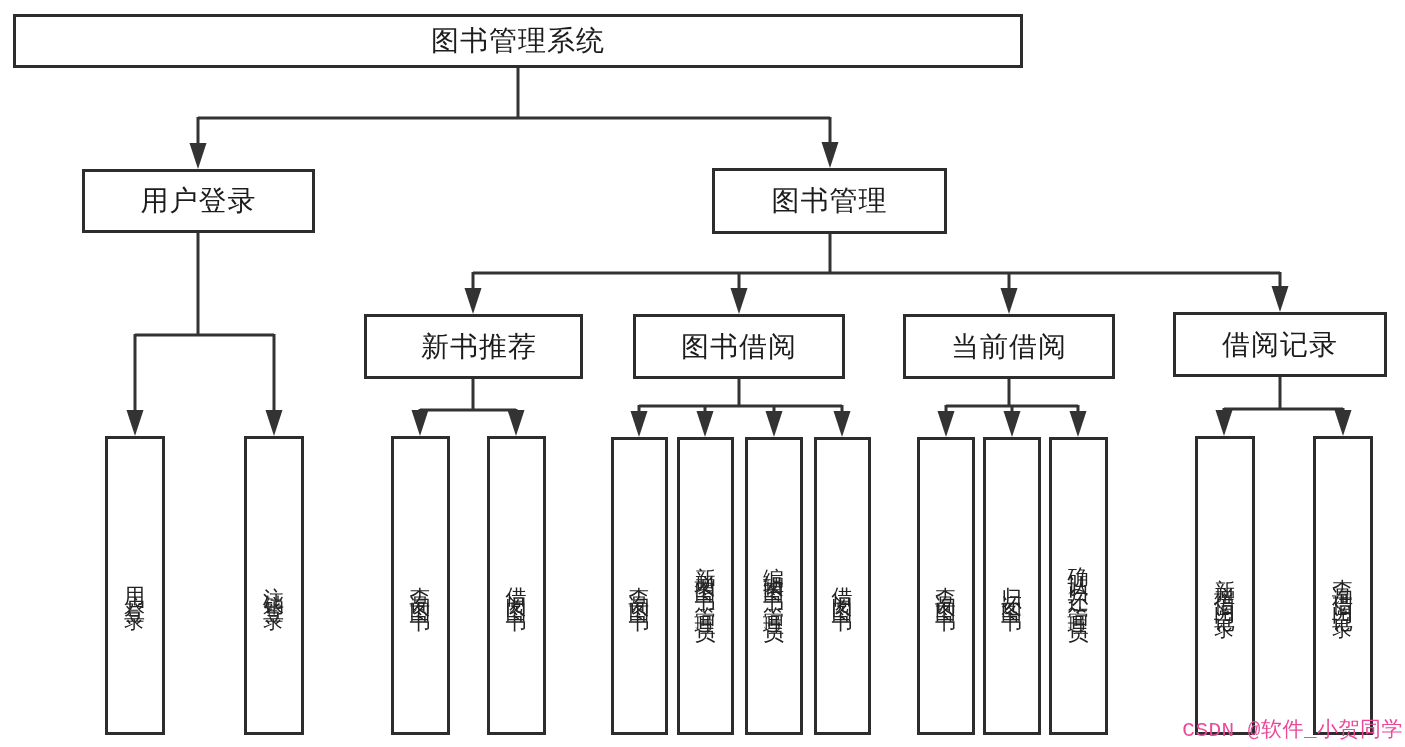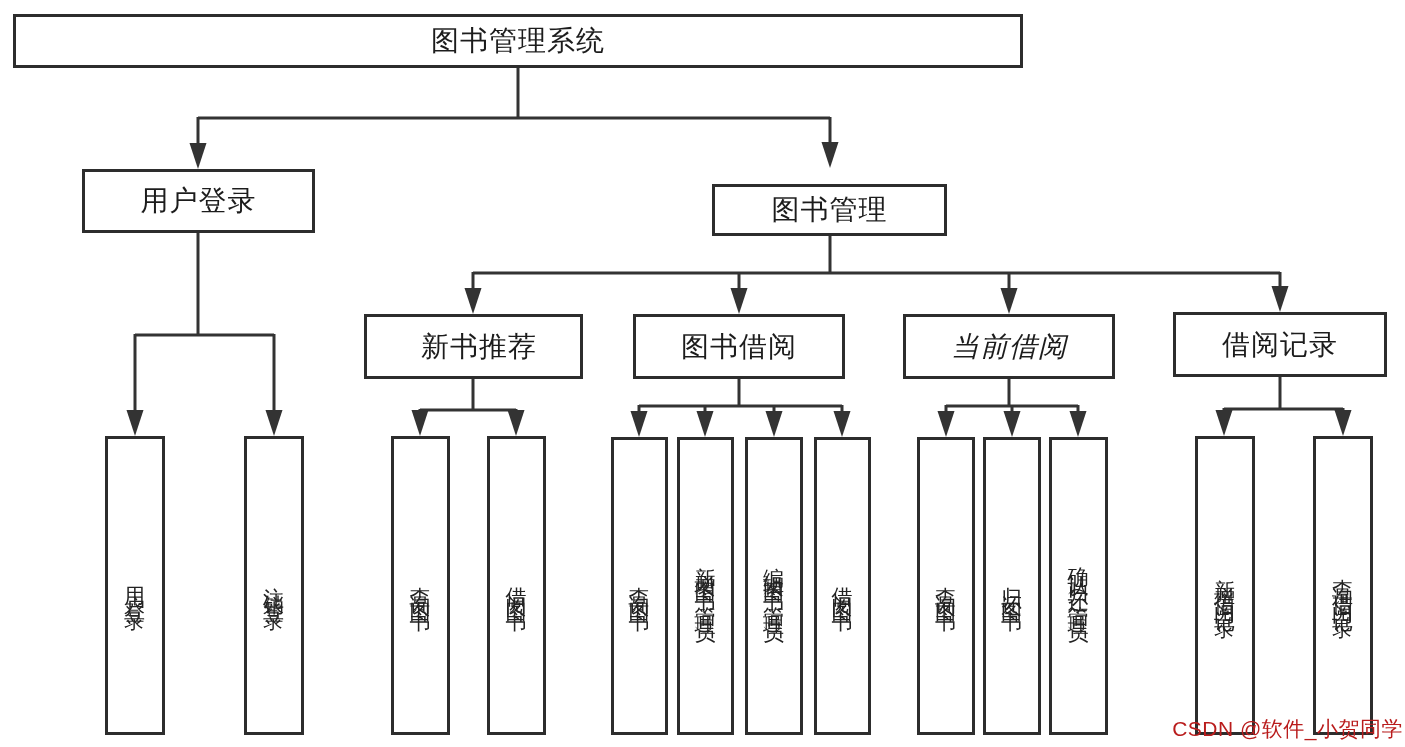--- a/index.html
+++ b/index.html
@@ -11,22 +11,22 @@
   .node{
     position:absolute;box-sizing:border-box;border:3px solid #2d2d2d;background:#ffffff;
     display:flex;align-items:center;justify-content:center;color:#1c1c1c;
   }
   .hlabel{font-size:28px;letter-spacing:1px;white-space:nowrap;}
   .leaf span{
     writing-mode:vertical-rl;text-orientation:mixed;
     font-size:21px;letter-spacing:8px;line-height:1.0;white-space:nowrap;color:#222222;
   }
   #watermark{
-    position:absolute;right:2px;bottom:4px;font-size:21px;color:#b91c1c;
-    letter-spacing:0.5px;white-space:nowrap;
+    position:absolute;right:2px;bottom:4px;font-size:21px;color:#ec4899;
+    letter-spacing:0.5px;white-space:nowrap;font-family:Liberation Mono, monospace;
   }
 </style>
 </head>
 <body>
 
 <div id="canvas">
 
   <svg id="connectors" viewBox="0 0 1405 747" xmlns="http://www.w3.org/2000/svg">
     <g stroke="#333333" stroke-width="3" fill="none">
 
@@ -100,31 +100,31 @@
     </g>
   </svg>
 
   <div class="node" style="left:13px;top:14px;width:1010px;height:54px;">
     <span class="hlabel">图书管理系统</span>
   </div>
 
   <div class="node" style="left:82px;top:169px;width:233px;height:64px;">
     <span class="hlabel">用户登录</span>
   </div>
-  <div class="node" style="left:712px;top:184px;width:235px;height:52px;justify-content:center;">
+  <div class="node" style="left:712px;top:168px;width:235px;height:66px;justify-content:center;">
     <span class="hlabel">图书管理</span>
   </div>
 
   <div class="node" style="left:364px;top:314px;width:219px;height:65px;padding-left:11px;">
     <span class="hlabel">新书推荐</span>
   </div>
   <div class="node" style="left:633px;top:314px;width:212px;height:65px;align-items:center;">
     <span class="hlabel">图书借阅</span>
   </div>
-  <div class="node" style="left:903px;top:314px;width:212px;height:65px;font-style:italic;">
+  <div class="node" style="left:903px;top:314px;width:212px;height:65px;">
     <span class="hlabel">当前借阅</span>
   </div>
   <div class="node" style="left:1173px;top:312px;width:214px;height:65px;">
     <span class="hlabel">借阅记录</span>
   </div>
 
   <div class="node leaf" style="left:105px;top:436px;width:60px;height:299px;">
     <span>用户登录</span>
   </div>
   <div class="node leaf" style="left:244px;top:436px;width:60px;height:299px;">

